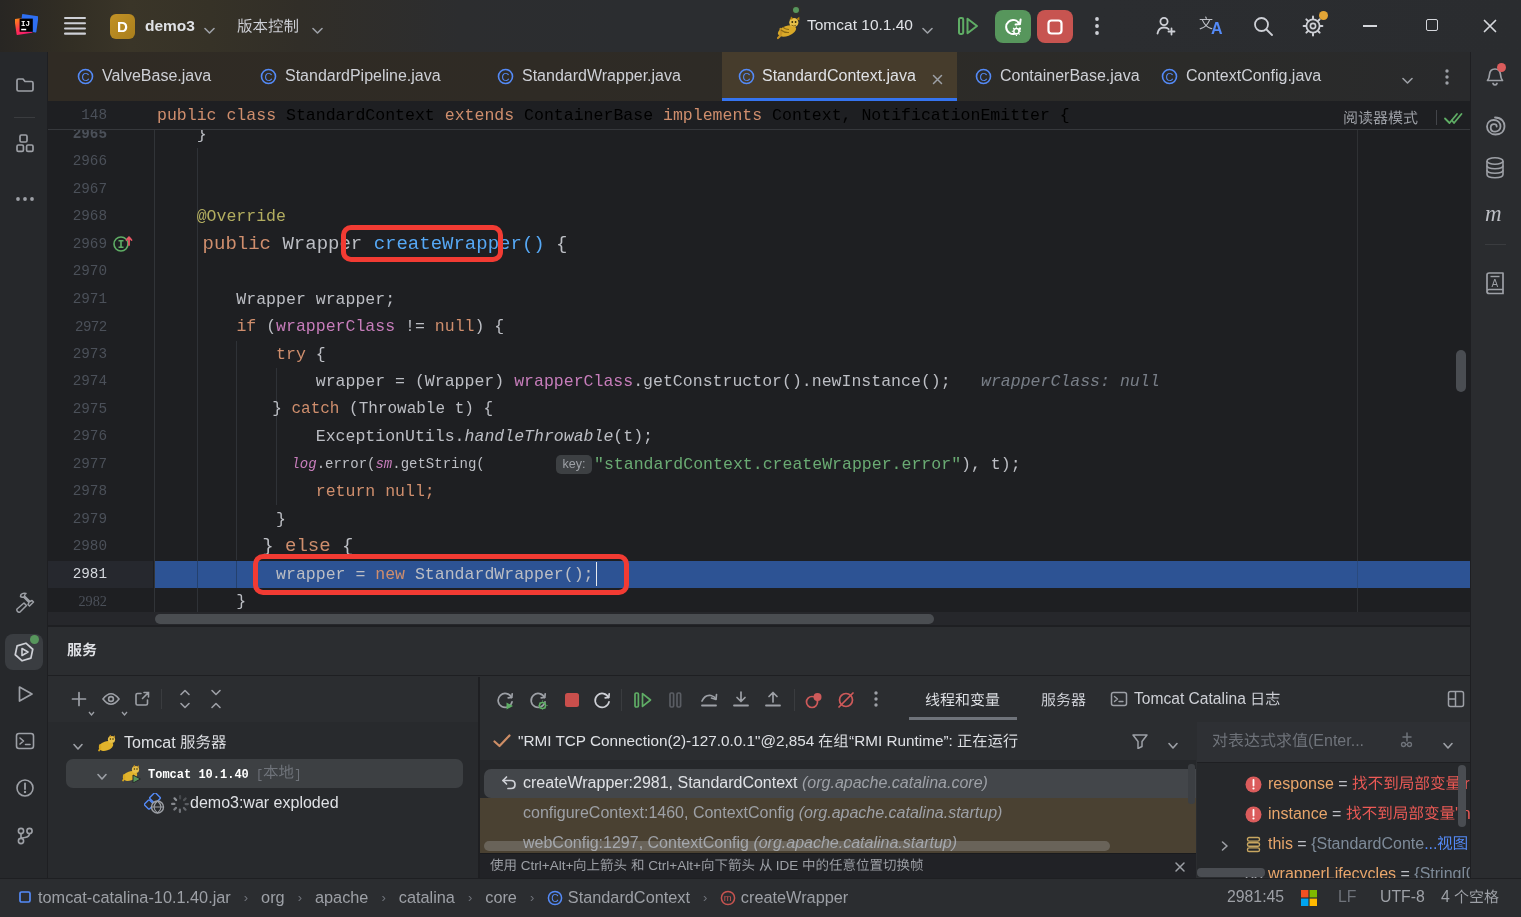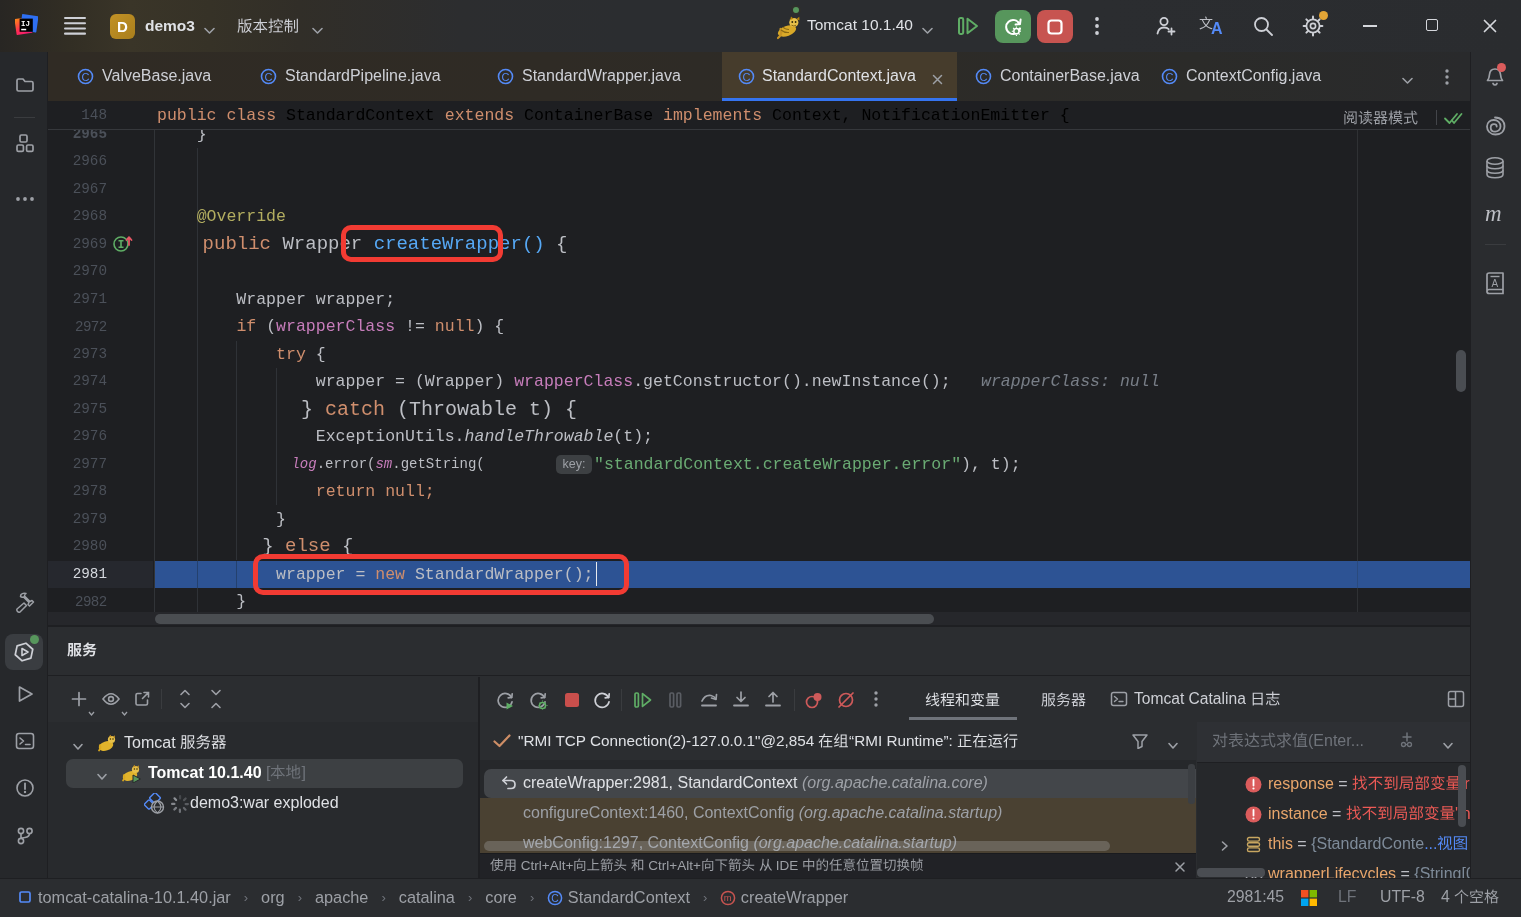--- a/index.html
+++ b/index.html
@@ -169,34 +169,34 @@
 <div style="position:absolute;left:48px;top:258.35px;width:59px;height:27.47px;color:#4B5059;font-size:14.3px;line-height:27.47px;text-align:right;font-family:'Liberation Mono',monospace;">2970</div>
 <div style="position:absolute;left:48px;top:285.82px;width:59px;height:27.47px;color:#4B5059;font-size:14.3px;line-height:27.47px;text-align:right;font-family:'Liberation Mono',monospace;">2971</div>
 <pre style="position:absolute;left:157px;top:285.82px;font-size:16.55px;line-height:27.47px;color:#BCBEC4;white-space:pre;">        Wrapper wrapper;</pre>
 <div style="position:absolute;left:48px;top:313.28999999999996px;width:59px;height:27.47px;color:#4B5059;font-size:14.3px;line-height:27.47px;text-align:right;font-family:Liberation Sans, sans-serif;">2972</div>
 <pre style="position:absolute;left:157px;top:313.28999999999996px;font-size:16.55px;line-height:27.47px;color:#BCBEC4;white-space:pre;">        <span style="color:#CF8E6D;">if</span> (<span style="color:#C77DBB;">wrapperClass</span> != <span style="color:#CF8E6D;">null</span>) {</pre>
 <div style="position:absolute;left:48px;top:340.76px;width:59px;height:27.47px;color:#4B5059;font-size:14.3px;line-height:27.47px;text-align:right;font-family:'Liberation Mono',monospace;">2973</div>
 <pre style="position:absolute;left:157px;top:340.76px;font-size:16.55px;line-height:27.47px;color:#BCBEC4;white-space:pre;">            <span style="color:#CF8E6D;">try</span> {</pre>
 <div style="position:absolute;left:48px;top:368.23px;width:59px;height:27.47px;color:#4B5059;font-size:14.3px;line-height:27.47px;text-align:right;font-family:'Liberation Mono',monospace;">2974</div>
 <pre style="position:absolute;left:157px;top:368.23px;font-size:16.55px;line-height:27.47px;color:#BCBEC4;white-space:pre;">                wrapper = (Wrapper) <span style="color:#C77DBB;">wrapperClass</span>.getConstructor().newInstance();</pre>
 <div style="position:absolute;left:48px;top:395.7px;width:59px;height:27.47px;color:#4B5059;font-size:14.3px;line-height:27.47px;text-align:right;font-family:'Liberation Mono',monospace;">2975</div>
-<pre style="position:absolute;left:157px;top:395.7px;font-size:20px;line-height:27.47px;color:#BCBEC4;white-space:pre;">            } <span style="color:#CF8E6D;">catch</span> (Throwable t) {</pre>
+<pre style="position:absolute;left:157px;top:395.7px;font-size:16px;line-height:27.47px;color:#BCBEC4;white-space:pre;">            } <span style="color:#CF8E6D;">catch</span> (Throwable t) {</pre>
 <div style="position:absolute;left:48px;top:423.16999999999996px;width:59px;height:27.47px;color:#4B5059;font-size:14.3px;line-height:27.47px;text-align:right;font-family:'Liberation Mono',monospace;">2976</div>
 <pre style="position:absolute;left:157px;top:423.16999999999996px;font-size:16.55px;line-height:27.47px;color:#BCBEC4;white-space:pre;">                ExceptionUtils.<span style="color:#BCBEC4;font-style:italic;">handleThrowable</span>(t);</pre>
 <div style="position:absolute;left:48px;top:450.64px;width:59px;height:27.47px;color:#4B5059;font-size:14.3px;line-height:27.47px;text-align:right;font-family:'Liberation Mono',monospace;">2977</div>
 <pre style="position:absolute;left:157px;top:450.64px;font-size:14px;line-height:27.47px;color:#BCBEC4;white-space:pre;">                <span style="color:#C77DBB;font-style:italic;">log</span>.error(<span style="color:#C77DBB;font-style:italic;">sm</span>.getString(</pre>
 <div style="position:absolute;left:48px;top:478.11px;width:59px;height:27.47px;color:#4B5059;font-size:14.3px;line-height:27.47px;text-align:right;font-family:'Liberation Mono',monospace;">2978</div>
 <pre style="position:absolute;left:157px;top:478.11px;font-size:16.55px;line-height:27.47px;color:#BCBEC4;white-space:pre;">                <span style="color:#CF8E6D;">return</span> <span style="color:#CF8E6D;">null;</span></pre>
 <div style="position:absolute;left:48px;top:505.58px;width:59px;height:27.47px;color:#4B5059;font-size:14.3px;line-height:27.47px;text-align:right;font-family:'Liberation Mono',monospace;">2979</div>
 <pre style="position:absolute;left:157px;top:505.58px;font-size:16.55px;line-height:27.47px;color:#BCBEC4;white-space:pre;">            }</pre>
 <div style="position:absolute;left:48px;top:533.05px;width:59px;height:27.47px;color:#4B5059;font-size:14.3px;line-height:27.47px;text-align:right;font-family:'Liberation Mono',monospace;">2980</div>
 <pre style="position:absolute;left:171px;top:533.05px;font-size:19px;line-height:27.47px;color:#BCBEC4;white-space:pre;">        } <span style="color:#CF8E6D;">else</span> {</pre>
 <div style="position:absolute;left:48px;top:560.52px;width:59px;height:27.47px;color:#D5D8DE;font-size:14.3px;line-height:27.47px;text-align:right;font-family:'Liberation Mono',monospace;">2981</div>
 <pre style="position:absolute;left:157px;top:560.52px;font-size:16.55px;line-height:27.47px;color:#BCBEC4;white-space:pre;">            wrapper = <span style="color:#CF8E6D;">new</span> StandardWrapper();</pre>
-<div style="position:absolute;left:48px;top:587.99px;width:59px;height:27.47px;color:#4B5059;font-size:14.3px;line-height:27.47px;text-align:right;font-family:Liberation Sans, sans-serif;">2982</div>
+<div style="position:absolute;left:48px;top:587.99px;width:59px;height:27.47px;color:#4B5059;font-size:14.3px;line-height:27.47px;text-align:right;font-family:Liberation Serif, serif;">2982</div>
 <pre style="position:absolute;left:157px;top:587.99px;font-size:16.55px;line-height:27.47px;color:#BCBEC4;white-space:pre;">        }</pre>
 <div style="position:absolute;left:556px;top:455.14px;width:36px;height:19px;background:#3D4043;border-radius:5px;color:#9DA0A6;font-size:12.5px;line-height:19px;text-align:center;font-family:'Liberation Sans';">key:</div>
 <pre style="position:absolute;left:594px;top:450.64px;font-size:16.55px;line-height:27.47px;white-space:pre;"><span style="color:#6AAB73;">"standardContext.createWrapper.error"</span><span style="color:#BCBEC4;">), t);</span></pre>
 <pre style="position:absolute;left:981px;top:368.23px;font-size:16.55px;line-height:27.47px;color:#787E87;font-style:italic;white-space:pre;">wrapperClass: null</pre>
 <div style="position:absolute;left:595.5px;top:562.02px;width:1.8px;height:24px;background:#E8EAEE;"></div>
 <div style="position:absolute;left:196.7px;top:560.52px;width:1px;height:27.47px;background:#24416e;"></div>
 <div style="position:absolute;left:236.4px;top:560.52px;width:1px;height:27.47px;background:#24416e;"></div>
 <div style="position:absolute;left:1357px;top:560.52px;width:1px;height:27.47px;background:#2a4a7d;"></div>
 <div style="position:absolute;left:48px;top:101px;width:1422px;height:29.4px;background:#1E1F22;border-bottom:1px solid #36383C;"></div>
 <div style="position:absolute;left:48px;top:101px;width:59px;height:29px;color:#4B5059;font-size:14.3px;line-height:29px;text-align:right;font-family:'Liberation Mono',monospace;">148</div>
@@ -337,21 +337,21 @@
     </svg></div>
 <div style="position:absolute;left:121px;top:763px;width:20px;height:20px;"><svg width="20" height="20" viewBox="0 0 20 20" style="">
       <ellipse cx="9" cy="13" rx="7.5" ry="4.5" fill="#E0B32C" transform="rotate(-18 9 13)"></ellipse>
       <circle cx="14.5" cy="6.5" r="3.6" fill="#E7C04A"></circle>
       <path d="M12 4.2 l1.2 -2.4 1.7 2.2z M15.8 3.9 l2 -1.7 0 2.7z" fill="#C89425"></path>
       <path d="M1.5 18 Q5 15 2.5 11.5" stroke="#D9A81F" stroke-width="1.7" fill="none"></path>
       <circle cx="13.4" cy="6" r="0.8" fill="#3b2f08"></circle>
       <circle cx="16" cy="6" r="0.8" fill="#3b2f08"></circle>
       <path d="M12 12 L19.5 16 L12 20 Z" fill="#57965C" stroke="#282A2D" stroke-width="1"></path>
     </svg></div>
-<div style="position:absolute;left:148px;top:764px;color:#FFFFFF;font-size:16px;font-weight:bold;white-space:nowrap;">Tomcat 10.1.40 <span style="color:#6F737A;font-weight:normal;">[<svg width="31.0" height="15.5" viewBox="0 -880 2000 1000" style="vertical-align:-1.86px">
+<div style="position:absolute;left:148px;top:764px;color:#FFFFFF;font-size:12px;font-weight:bold;white-space:nowrap;font-family:Liberation Mono, monospace;">Tomcat 10.1.40 <span style="color:#6F737A;font-weight:normal;">[<svg width="31.0" height="15.5" viewBox="0 -880 2000 1000" style="vertical-align:-1.86px">
         <path transform="scale(1,-1)" fill="#6F737A" d="M460 839V629H65V553H367C294 383 170 221 37 140C55 125 80 98 92 79C237 178 366 357 444 553H460V183H226V107H460V-80H539V107H772V183H539V553H553C629 357 758 177 906 81C920 102 946 131 965 146C826 226 700 384 628 553H937V629H539V839ZM1429 747V473L1321 428L1349 361L1429 395V79C1429 -30 1462 -57 1577 -57C1603 -57 1796 -57 1824 -57C1928 -57 1953 -13 1964 125C1944 128 1914 140 1897 153C1890 38 1880 11 1821 11C1781 11 1613 11 1580 11C1513 11 1501 22 1501 77V426L1635 483V143H1706V513L1846 573C1846 412 1844 301 1839 277C1834 254 1825 250 1809 250C1799 250 1766 250 1742 252C1751 235 1757 206 1760 186C1788 186 1828 186 1854 194C1884 201 1903 219 1909 260C1916 299 1918 449 1918 637L1922 651L1869 671L1855 660L1840 646L1706 590V840H1635V560L1501 504V747ZM1033 154 1063 79C1151 118 1265 169 1372 219L1355 286L1241 238V528H1359V599H1241V828H1170V599H1042V528H1170V208C1118 187 1071 168 1033 154Z"></path>
       </svg>]</span></div>
 <div style="position:absolute;left:144px;top:793px;width:24px;height:22px;"><svg width="24" height="22" viewBox="0 0 24 22" style="">
       <rect x="7" y="1" width="8" height="8" rx="1" fill="none" stroke="#548AF7" stroke-width="1.5" transform="rotate(45 11 5)"></rect>
       <rect x="1.5" y="8" width="7" height="7" rx="1" fill="none" stroke="#548AF7" stroke-width="1.4" transform="rotate(45 5 11.5)"></rect>
       <circle cx="13.5" cy="14" r="6" fill="#282A2D" stroke="#9DA0A6" stroke-width="1.4"></circle>
       <path d="M7.5 14 H19.5 M13.5 8 Q10 11 10 14 Q10 17 13.5 20 M13.5 8 Q17 11 17 14 Q17 17 13.5 20" stroke="#9DA0A6" stroke-width="1.1" fill="none"></path>
     </svg></div>
 <div style="position:absolute;left:170px;top:794px;width:20px;height:20px;"><svg width="20" height="20" viewBox="0 0 20 20" style="">
       <rect x="9" y="1" width="2.2" height="4.5" rx="1.1" fill="#9DA0A6" opacity="0.25" transform="rotate(0 10 10)"></rect>

